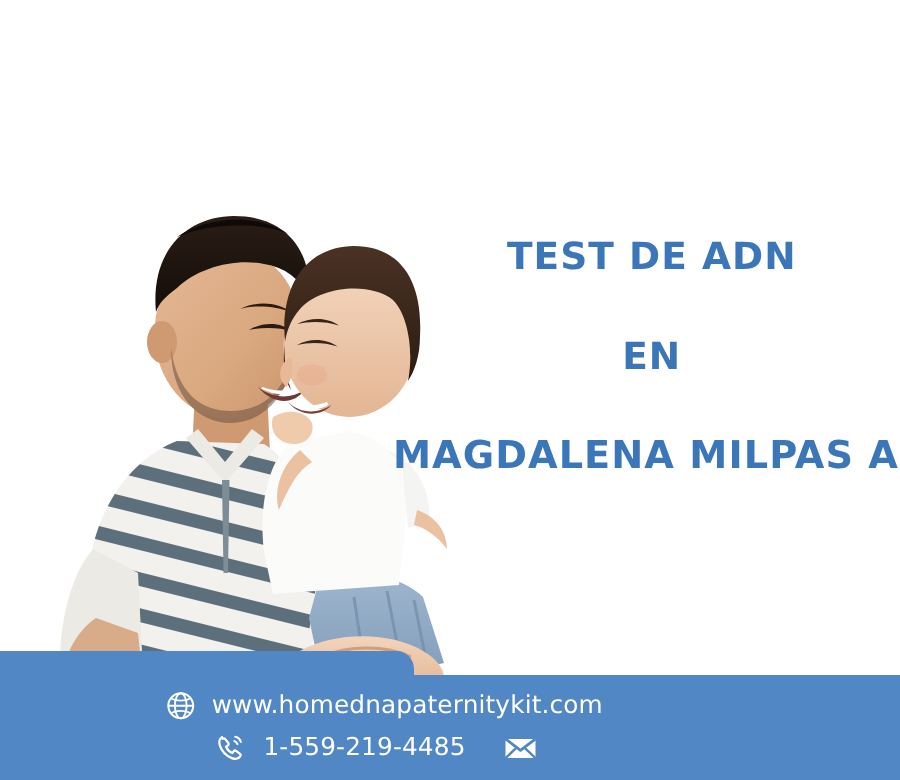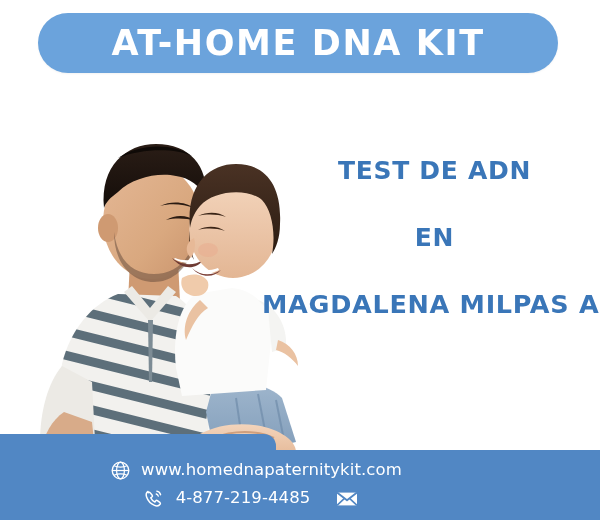--- a/index.html
+++ b/index.html
@@ -133,23 +133,20 @@
     justify-content: center;
     margin-right: 11px;
     flex: none;
   }
 </style>
 </head>
 <body>
 
 <div id="banner">
 
-  <div class="header-pill">
-    <span class="header-pill-text">AT-HOME DNA KIT</span>
-  </div>
 
   <div class="photo">
     <svg width="330" height="378" viewBox="0 0 330 378" xmlns="http://www.w3.org/2000/svg" aria-hidden="true">
       <defs>
         <linearGradient id="skinA" x1="0" y1="0" x2="1" y2="1">
           <stop offset="0%" stop-color="#e4b795"></stop>
           <stop offset="60%" stop-color="#d9a87f"></stop>
           <stop offset="100%" stop-color="#c9936c"></stop>
         </linearGradient>
         <linearGradient id="skinB" x1="0" y1="0" x2="0" y2="1">
@@ -294,21 +291,21 @@
           <svg width="21" height="21" viewBox="0 0 21 21" xmlns="http://www.w3.org/2000/svg" aria-hidden="true">
             <path d="M4.0 3.4 C 2.3 4.6 1.8 6.8 2.6 9.1 C 3.8 12.6 7.0 16.0 10.5 17.4
                      C 12.7 18.3 14.9 17.9 16.1 16.3 C 16.6 15.6 16.4 14.9 15.8 14.4
                      L 13.4 12.6 C 12.8 12.2 12.1 12.3 11.7 12.9 L 10.9 14.0
                      C 9.2 13.3 7.5 11.6 6.7 9.8 L 7.9 9.0 C 8.5 8.6 8.6 7.9 8.2 7.3
                      L 6.3 4.9 C 5.8 4.3 5.0 4.1 4.4 4.6 Z" fill="none" stroke="#ffffff" stroke-width="1.5" stroke-linejoin="round"></path>
             <path d="M12.8 3.2 C 14.6 3.6 16.1 4.9 16.6 6.7" fill="none" stroke="#ffffff" stroke-width="1.35" stroke-linecap="round"></path>
             <path d="M12.2 6.0 C 13.2 6.3 14.0 7.1 14.3 8.1" fill="none" stroke="#ffffff" stroke-width="1.35" stroke-linecap="round"></path>
           </svg>
         </span>
-        <span class="footer-text">4-877-219-4485</span>
+        <span class="footer-text">1-559-219-4485</span>
       </div>
 
       <div class="footer-item">
         <span class="footer-icon">
           <svg width="22" height="16" viewBox="0 0 22 16" xmlns="http://www.w3.org/2000/svg" aria-hidden="true">
             <path d="M1 1.6 L 21 1.6 L 21 14.4 L 1 14.4 Z" fill="#ffffff"></path>
             <path d="M1 1.6 L 11 9.2 L 21 1.6" fill="none" stroke="#5187c4" stroke-width="1.9" stroke-linejoin="round"></path>
             <path d="M1 14.4 L 8.2 7.6 M 21 14.4 L 13.8 7.6" fill="none" stroke="#5187c4" stroke-width="1.6"></path>
           </svg>
         </span>

